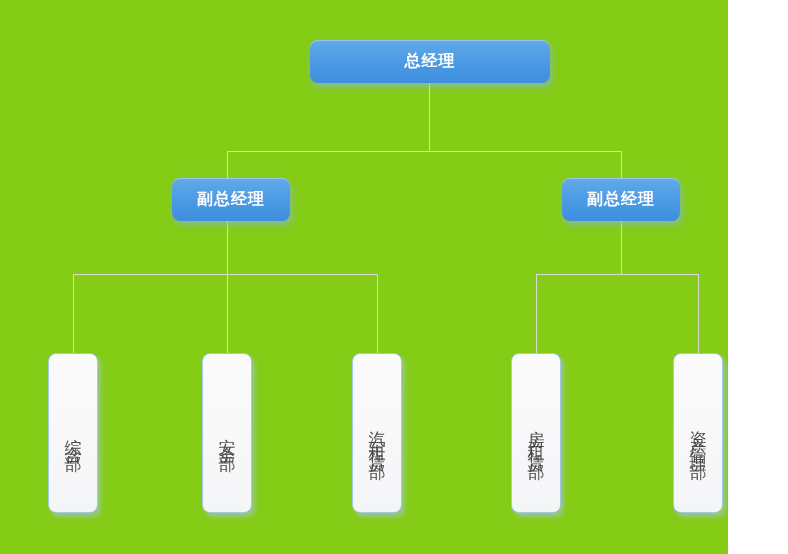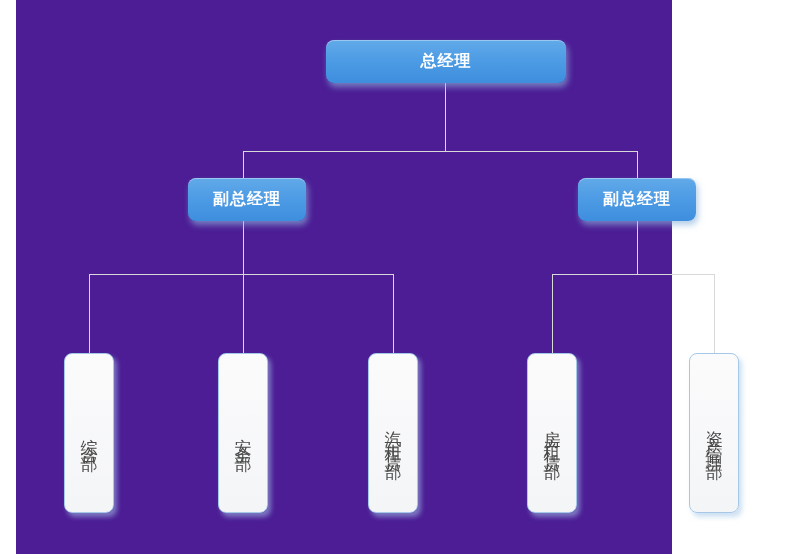--- a/index.html
+++ b/index.html
@@ -7,24 +7,23 @@
   html, body {
     width: 788px;
     height: 554px;
     background: #ffffff;
     font-family: "Liberation Sans", "DejaVu Sans", sans-serif;
     overflow: hidden;
   }
 
   .canvas {
     position: relative;
-    width: 656px;
+    width: 728px;
     height: 554px;
-    background: #4c1d95;
-    margin-left: 16px;
+    background: #84cc16;
   }
 
   
   .line {
     position: absolute;
     background: #d9d9d9;
   }
   .line.v { width: 1px; }
   .line.h { height: 1px; }
 

